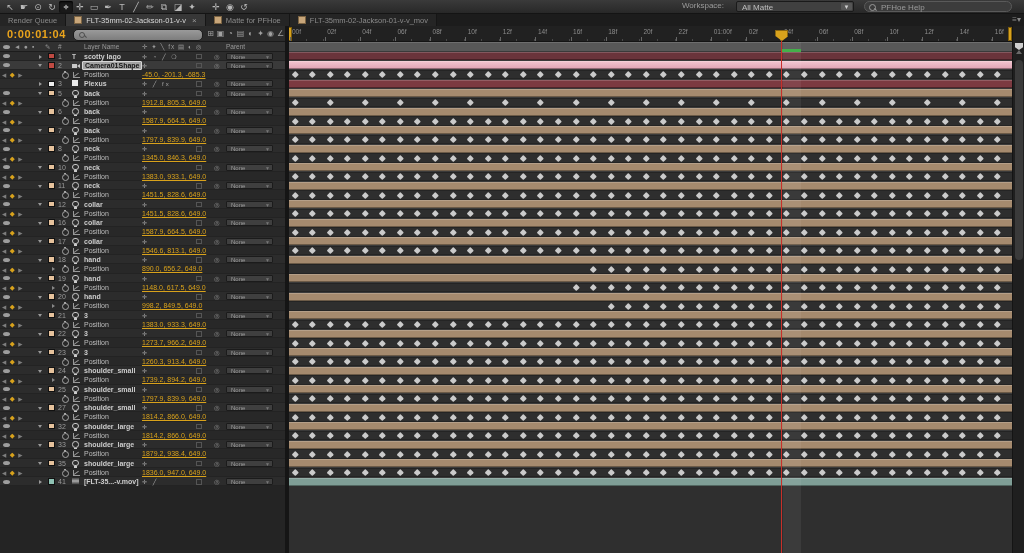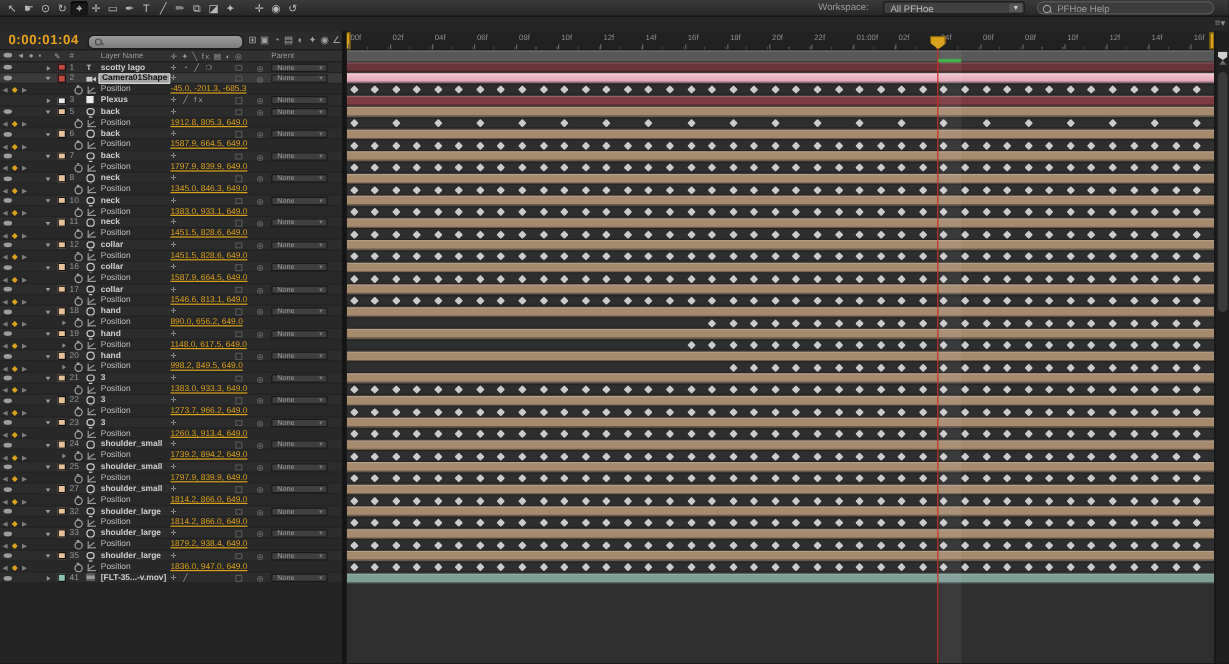--- a/index.html
+++ b/index.html
@@ -128,29 +128,47 @@
         <div class="tool">✦</div>
       </div>
     <div class="tool-gap"></div>
     <div style="display:flex">
         <div class="tool">✛</div>
         <div class="tool">◉</div>
         <div class="tool">↺</div>
       </div>
     <span class="ws">Workspace:</span>
     <div class="ws-dd">
-      <span>All PFHoe</span>
+      <span>All Matte</span>
       <span class="arr">▼</span>
     </div>
     <div class="help">
       <span class="mag"></span>
       <span>PFHoe Help</span>
     </div>
   </div>
 
+  <div class="tabbar">
+      <div class="tab">
+        <span>Render Queue</span>
+      </div>
+      <div class="tab active">
+        <div class="sw"></div>
+        <span>FLT-35mm-02-Jackson-01-v-v</span>
+        <span class="close">×</span>
+      </div>
+      <div class="tab">
+        <div class="sw"></div>
+        <span>Matte for PFHoe</span>
+      </div>
+      <div class="tab">
+        <div class="sw"></div>
+        <span>FLT-35mm-02-Jackson-01-v-v_mov</span>
+      </div>
+    </div>
   <div class="panelmenu">≡▾</div>
 
   <div class="panel">
 
     <div class="left">
       <div class="ctrl">
         <span class="time">0:00:01:04</span>
         <div class="csearch">
           <span class="cmag"></span>
         </div>

